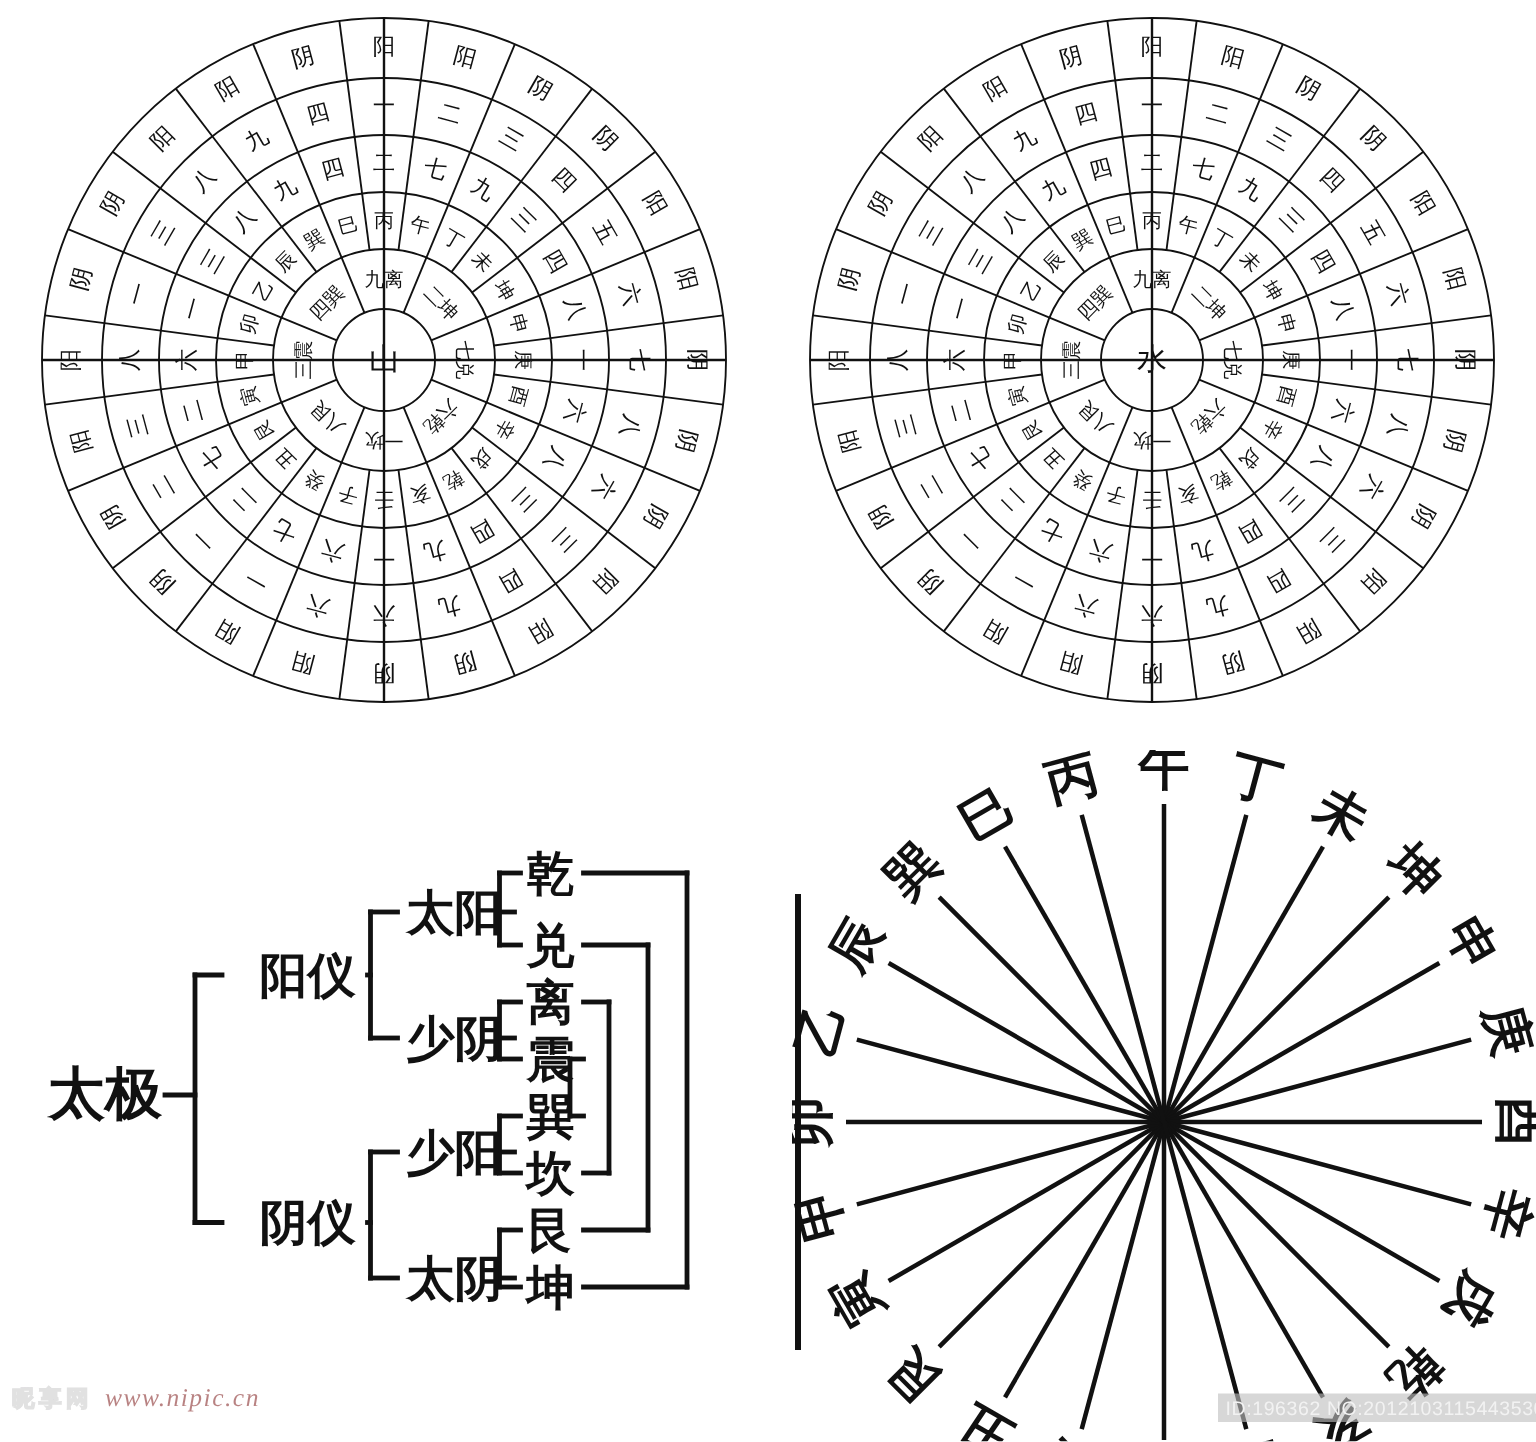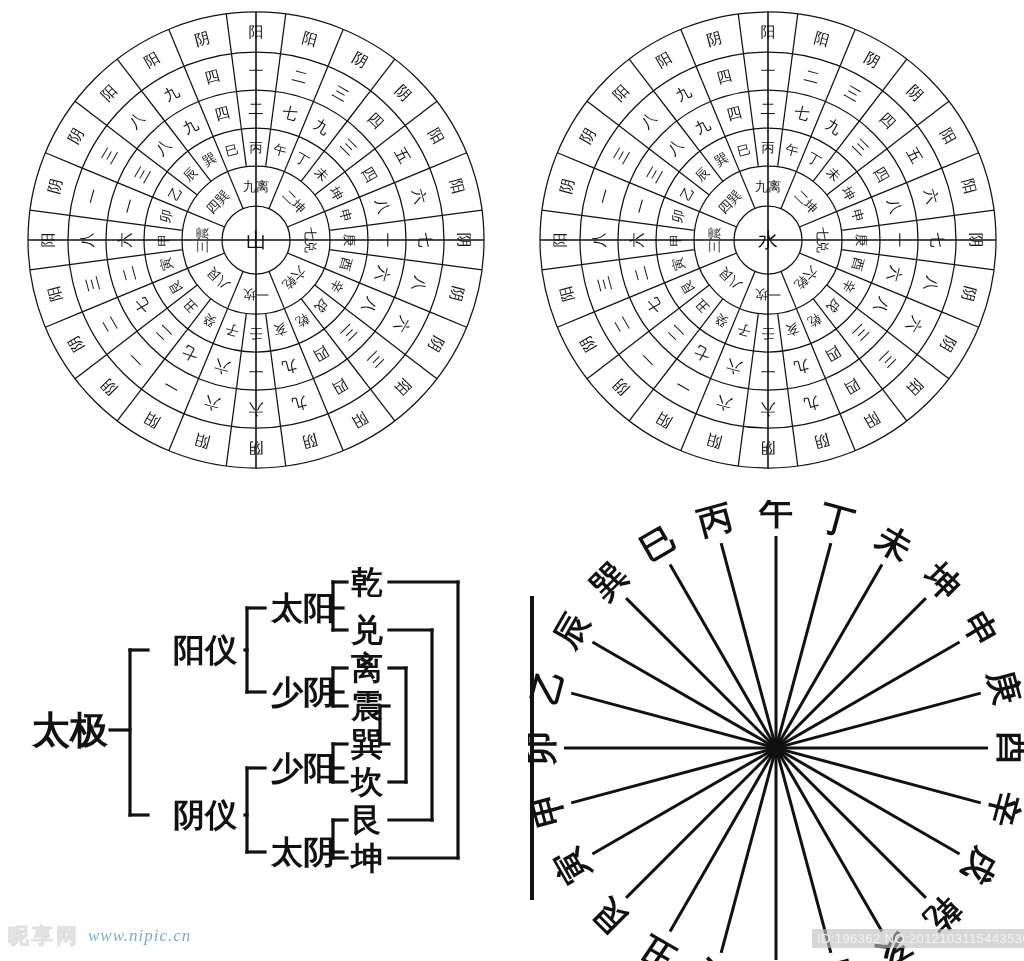--- a/index.html
+++ b/index.html
@@ -18,24 +18,24 @@
   .tree text{font-family:"Liberation Serif","DejaVu Serif",serif;fill:#111;font-weight:700;}
 
   
   .star{position:absolute;left:528px;top:500px;width:496px;height:461px;}
   .star svg{display:block;}
   .star text{font-family:"Liberation Serif","DejaVu Serif",serif;fill:#111;font-weight:700;}
 
   
   .wm-left{position:absolute;left:8px;top:922px;display:flex;align-items:center;gap:8px;
            opacity:.55;}
-  .wm-left .wm-logo{font-size:21px;font-weight:700;letter-spacing:3px;color:#4c1d95;
+  .wm-left .wm-logo{font-size:15px;font-weight:700;letter-spacing:3px;color:#4c1d95;
            -webkit-text-stroke:1px #c9c9c9;text-stroke:1px #c9c9c9;
            font-family:"Liberation Sans",sans-serif;}
-  .wm-left .wm-url{font-size:17px;font-style:italic;color:#0369a1;
+  .wm-left .wm-url{font-size:17px;font-style:italic;color:#7f1d1d;
            font-family:"Liberation Serif",serif;letter-spacing:1px;}
   .wm-id{position:absolute;left:812px;top:929px;background:rgba(190,190,190,.62);
          color:#f2f2f2;font-size:13px;letter-spacing:.4px;padding:2px 5px;
          font-family:"Liberation Sans",sans-serif;white-space:nowrap;}
 </style>
 </head>
 <body>
 
 <div class="stage">
 

